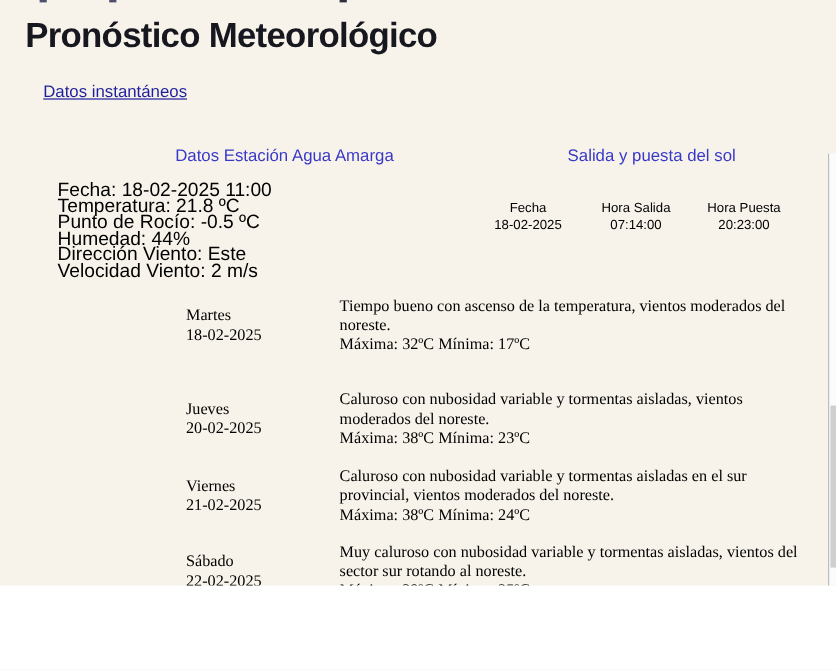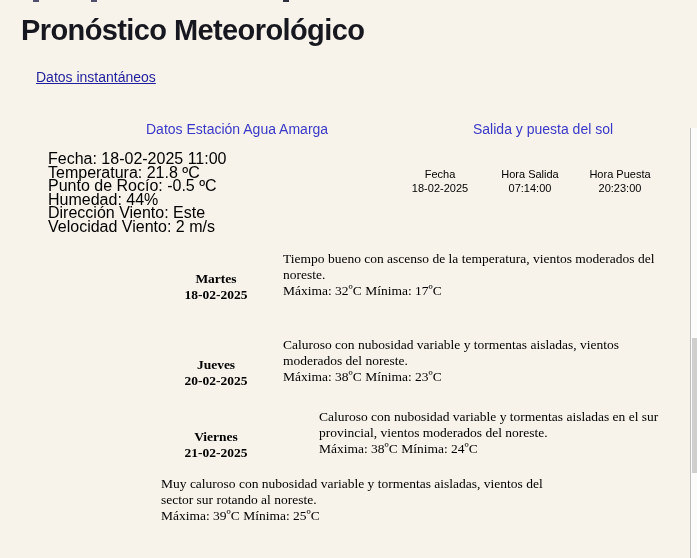--- a/index.html
+++ b/index.html
@@ -2,21 +2,21 @@
 <html><head>
 <meta charset="utf-8">
 <style>
   * { margin: 0; padding: 0; box-sizing: border-box; }
   html, body { width: 697px; height: 558px; }
   body { font-family: "Liberation Sans", sans-serif; }
 
   .screen {
     position: relative;
     width: 697px;
-    height: 558px;
+    height: 488px;
     background: #f7f3ea;
     overflow: hidden;
   }
 
   
   .frag {
     position: absolute;
     top: 0;
     height: 2px;
     width: 6px;
@@ -94,27 +94,26 @@
     line-height: 16px;
     color: #000;
   }
   .forecast-row {
     display: flex;
     align-items: center;
   }
   .forecast-row.mb-30 { margin-bottom: 30px; }
   .forecast-row.mb-22 { margin-bottom: 22px; }
   .forecast-row.mb-16 { margin-bottom: 16px; }
-  .forecast-row.mb-15 { margin-bottom: 15px; gap: 36px; }
+  .forecast-row.mb-15 { margin-bottom: 15px; }
   .day-cell {
     width: 122px;
     flex: 0 0 122px;
-    text-align: center;
-    font-weight: bold;
-    margin-top: 24px;
+    text-align: left;
+    font-weight: normal;
   }
   .desc-cell {
     margin-left: 6px;
     width: 392px;
     flex: 0 0 392px;
   }
 
   .scrollbar-track {
     position: absolute;
     left: 690px;
@@ -205,20 +204,24 @@
         <div>Viernes</div>
         <div>21-02-2025</div>
       </div>
       <div class="desc-cell">
         <div>Caluroso con nubosidad variable y tormentas aisladas en el sur provincial, vientos moderados del noreste.</div>
         <div>Máxima: 38ºC Mínima: 24ºC</div>
       </div>
     </div>
 
     <div class="forecast-row">
+      <div class="day-cell">
+        <div>Sábado</div>
+        <div>22-02-2025</div>
+      </div>
       <div class="desc-cell">
         <div>Muy caluroso con nubosidad variable y tormentas aisladas, vientos del sector sur rotando al noreste.</div>
         <div>Máxima: 39ºC Mínima: 25ºC</div>
       </div>
     </div>
 
   </div>
 
   <div class="scrollbar-track">
     <div class="scrollbar-thumb"></div>

